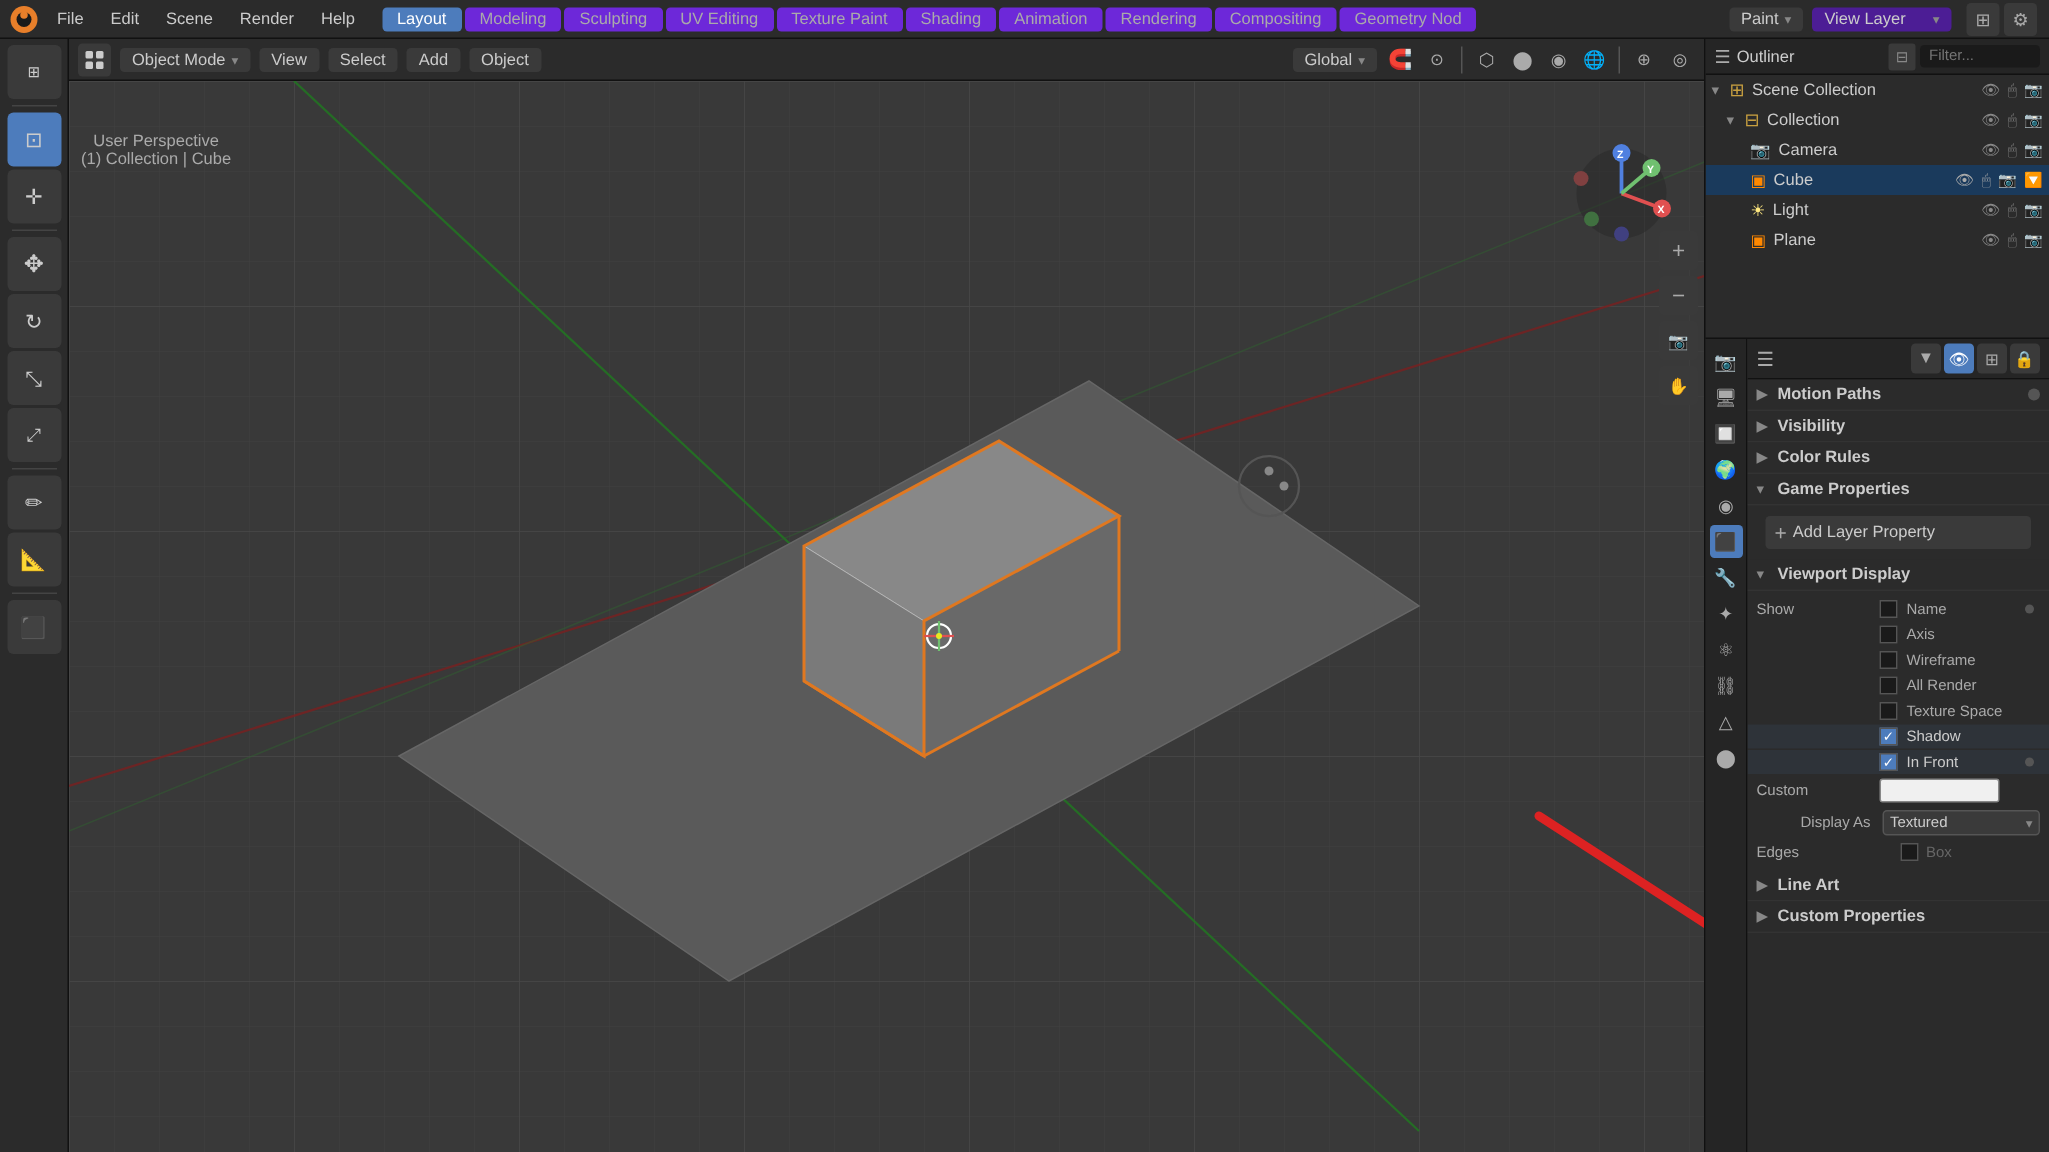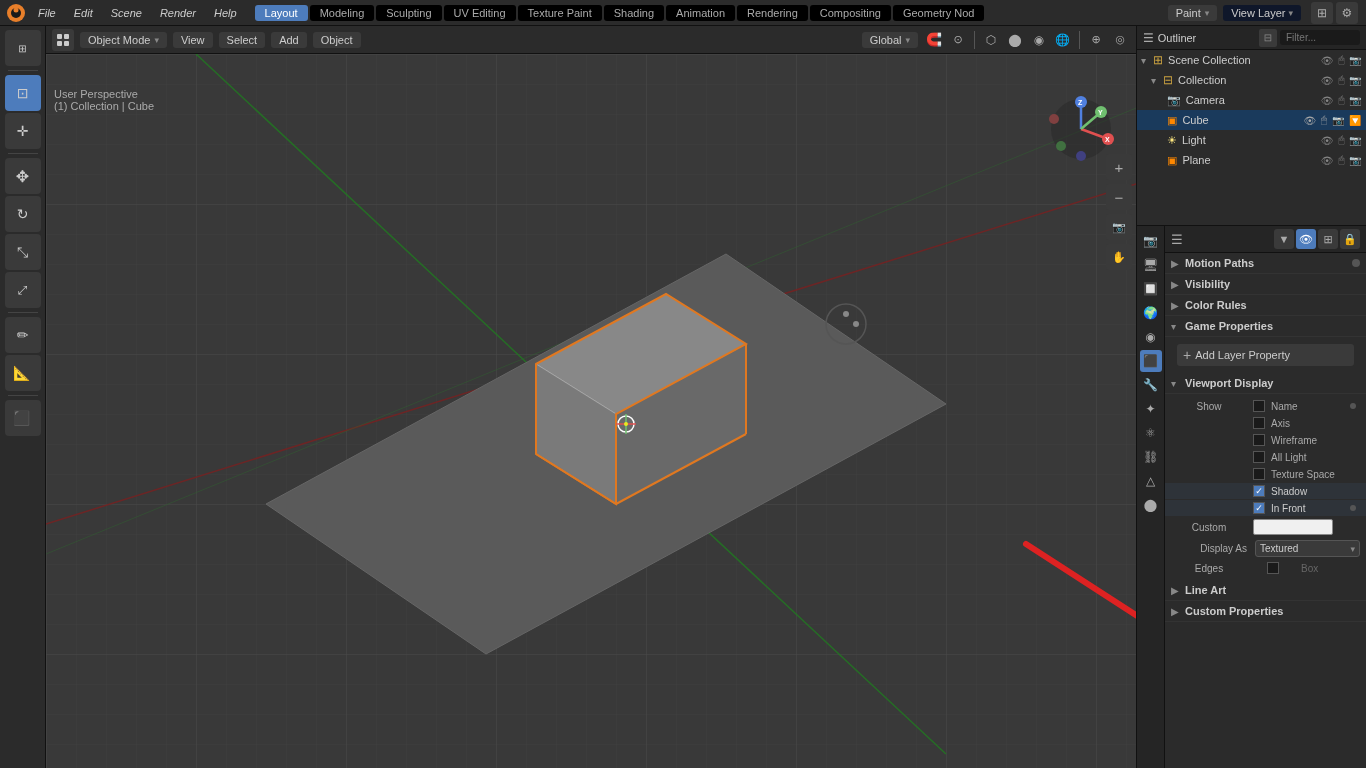--- a/index.html
+++ b/index.html
@@ -9,23 +9,23 @@
     #top-menu {
       height: 26px;
       background: #2b2b2b;
       display: flex;
       align-items: center;
       border-bottom: 1px solid #111;
       padding: 0 4px;
       gap: 2px;
     }
     .menu-logo { width: 24px; height: 24px; display: flex; align-items: center; justify-content: center; }
-    .menu-item { padding: 2px 8px; color: #ccc; cursor: pointer; border-radius: 3px; font-size: 11px; font-style: italic; }
+    .menu-item { padding: 2px 8px; color: #ccc; cursor: pointer; border-radius: 3px; font-size: 11px; }
     .workspace-tabs { display: flex; gap: 2px; margin-left: 8px; }
-    .ws-tab { padding: 2px 10px; background: #000000; border-radius: 3px; color: #aaa; font-size: 11px; cursor: pointer; }
+    .ws-tab { padding: 2px 10px; background: #6d28d9; border-radius: 3px; color: #aaa; font-size: 11px; cursor: pointer; }
     .ws-tab.active { background: #4d7cbc; color: #fff; }
     .ws-spacer { flex: 1; }
     .scene-info { display: flex; align-items: center; gap: 6px; padding-right: 8px; }
 
     
     #main { display: flex; height: 742px; }
 
     
     #left-toolbar {
       width: 46px;
@@ -46,20 +46,21 @@
     }
     .tool-btn.active { background: #4d7cbc; }
     .tool-sep { width: 30px; height: 1px; background: #444; margin: 2px 0; }
 
     
     #viewport {
       flex: 1;
       position: relative;
       background: #fef9c3;
       overflow: hidden;
+      text-align: center;
     }
     .viewport-header {
       position: absolute; top: 0; left: 0; right: 0;
       height: 28px;
       background: #2b2b2b;
       display: flex; align-items: center; padding: 0 6px; gap: 6px;
       border-bottom: 1px solid #111; z-index: 10;
     }
     .vp-btn { padding: 2px 8px; background: #3a3a3a; border-radius: 3px; color: #ccc; font-size: 11px; cursor: pointer; }
     .vp-spacer { flex: 1; }
@@ -166,21 +167,21 @@
     }
 
     .search-box {
       flex: 1; background: #1a1a1a; border: 1px solid #555; color: #ccc;
       padding: 2px 6px; border-radius: 3px; font-size: 11px;
     }
 
     .viewport-display-row {
       display: flex; align-items: center; padding: 2px 6px; gap: 2px; margin: 1px 0;
     }
-    .vd-label { color: #aaa; font-size: 10px; width: 80px; text-align: center; padding-right: 4px; }
+    .vd-label { color: #aaa; font-size: 10px; width: 80px; text-align: left; padding-right: 4px; }
 
     .color-swatch { width: 80px; height: 16px; background: #f0f0f0; border: 1px solid #888; border-radius: 2px; cursor: pointer; }
     .display-as-row { display: flex; align-items: center; padding: 2px 6px; gap: 4px; }
     .dropdown-field { background: #3a3a3a; border: 1px solid #555; color: #ccc; padding: 2px 4px; border-radius: 3px; font-size: 10px; flex: 1; display: flex; align-items: center; justify-content: space-between; cursor: pointer; }
 
     .outline-row {
       height: 20px; display: flex; align-items: center; padding: 0 4px; gap: 2px;
     }
     .outline-row.selected { background: #1a3a5c; }
   </style>
@@ -216,21 +217,21 @@
     <div class="ws-tab">Geometry Nod</div>
   </div>
 
   <div class="ws-spacer"></div>
 
   <div class="scene-info">
     <div style="background:#3a3a3a; border-radius:3px; padding:2px 8px; display:flex; align-items:center; gap:4px;">
       <span style="font-size:11px; color:#ccc;">Paint</span>
       <span style="color:#888; font-size:9px;">▾</span>
     </div>
-    <div style="background:#0f172a; border-radius:3px; padding:2px 8px; display:flex; align-items:center; gap:3px;">
+    <div style="background:#4c1d95; border-radius:3px; padding:2px 8px; display:flex; align-items:center; gap:18px;">
       <span style="font-size:11px; color:#ccc;">View Layer</span>
       <span style="color:#888; font-size:9px;">▾</span>
     </div>
   </div>
 
   <div style="display:flex; gap:3px; align-items:center; padding-right:4px;">
     <div style="width:22px;height:22px;background:#3a3a3a;border-radius:3px;display:flex;align-items:center;justify-content:center;color:#aaa;cursor:pointer;font-size:12px;">⊞</div>
     <div style="width:22px;height:22px;background:#3a3a3a;border-radius:3px;display:flex;align-items:center;justify-content:center;color:#aaa;cursor:pointer;font-size:12px;">⚙</div>
   </div>
 </div>
@@ -562,21 +563,21 @@
                 <div class="prop-checkbox"></div>
                 <span style="font-size:10px; color:#aaa;">Wireframe</span>
               </div>
               <div style="flex:1;"></div>
             </div>
 
             <div class="viewport-display-row">
               <span class="vd-label"></span>
               <div style="display:flex; align-items:center; gap:6px;">
                 <div class="prop-checkbox"></div>
-                <span style="font-size:10px; color:#aaa;">All Light</span>
+                <span style="font-size:10px; color:#aaa;">All Render</span>
               </div>
               <div style="flex:1;"></div>
             </div>
 
             <div class="viewport-display-row">
               <span class="vd-label"></span>
               <div style="display:flex; align-items:center; gap:6px;">
                 <div class="prop-checkbox"></div>
                 <span style="font-size:10px; color:#aaa;">Texture Space</span>
               </div>
@@ -611,21 +612,21 @@
             <div class="display-as-row">
               <span style="color:#aaa; font-size:10px; width:80px; text-align:right; padding-right:4px;">Display As</span>
               <div class="dropdown-field">
                 <span>Textured</span>
                 <span style="color:#888; font-size:9px;">▾</span>
               </div>
             </div>
 
             <div class="viewport-display-row">
               <span class="vd-label">Edges</span>
-              <div style="display:flex; align-items:center; gap:22px;padding-left:14px;">
+              <div style="display:flex; align-items:center; gap:5px;padding-left:14px;">
                 <div class="prop-checkbox"></div>
                 <span style="font-size:10px; color:#666;">Box</span>
               </div>
               <div style="flex:1;"></div>
             </div>
           </div>
 
           <div class="section-header">
             <div class="section-arrow">▶</div>
             <div class="section-title">Line Art</div>

